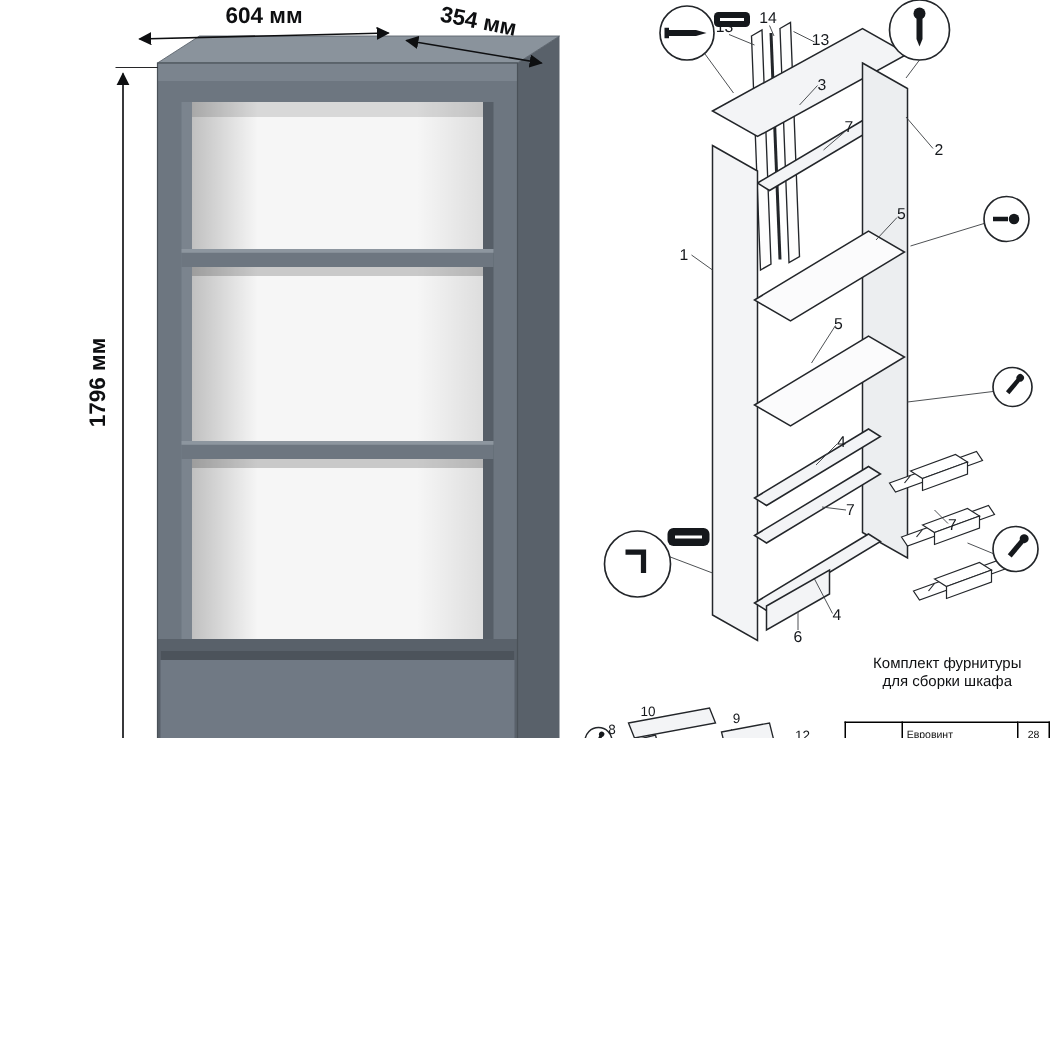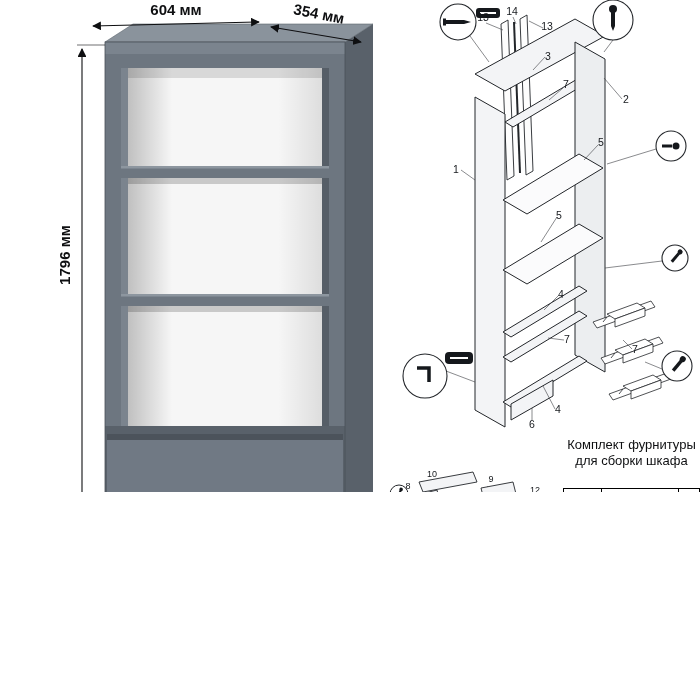--- a/index.html
+++ b/index.html
@@ -10,21 +10,21 @@
   .mnum{font-family:"Liberation Sans",sans-serif;font-size:9px;fill:#15181c;text-anchor:middle;}
   .dim{font-family:"Liberation Sans",sans-serif;font-size:15px;font-weight:bold;fill:#0e0f11;text-anchor:middle;}
   .parts-wrap{position:absolute;left:380px;top:545px;}
   table{border-collapse:collapse;background:#fff;}
   .parts-table td{border:1px solid #000;font-size:6.8px;line-height:1.05;padding:0 2px;height:9px;white-space:nowrap;overflow:hidden;}
   .pc-num{width:12px;text-align:center;}
   .pc-name{width:99px;}
   .pc-size{width:46px;}
   .pc-qty{width:10px;text-align:center;}
   .hw-wrap{position:absolute;left:563px;top:437px;width:137px;}
-  .hw-title{font-size:13px;line-height:1.2;text-align:center;margin-bottom:20px;color:#0e0f11;}
+  .hw-title{font-size:10px;line-height:1.2;text-align:center;margin-bottom:20px;color:#0e0f11;}
   .hw-table td{border:1px solid #000;font-size:7px;line-height:1.1;padding:1px 2px;vertical-align:middle;height:16px;}
   .hc-icon{width:34px;text-align:center;}
   .hc-name{width:72px;}
   .hc-qty{width:16px;text-align:center;font-size:8px;}
 </style>
 </head>
 <body>
 
 <div class="sheet">
 

